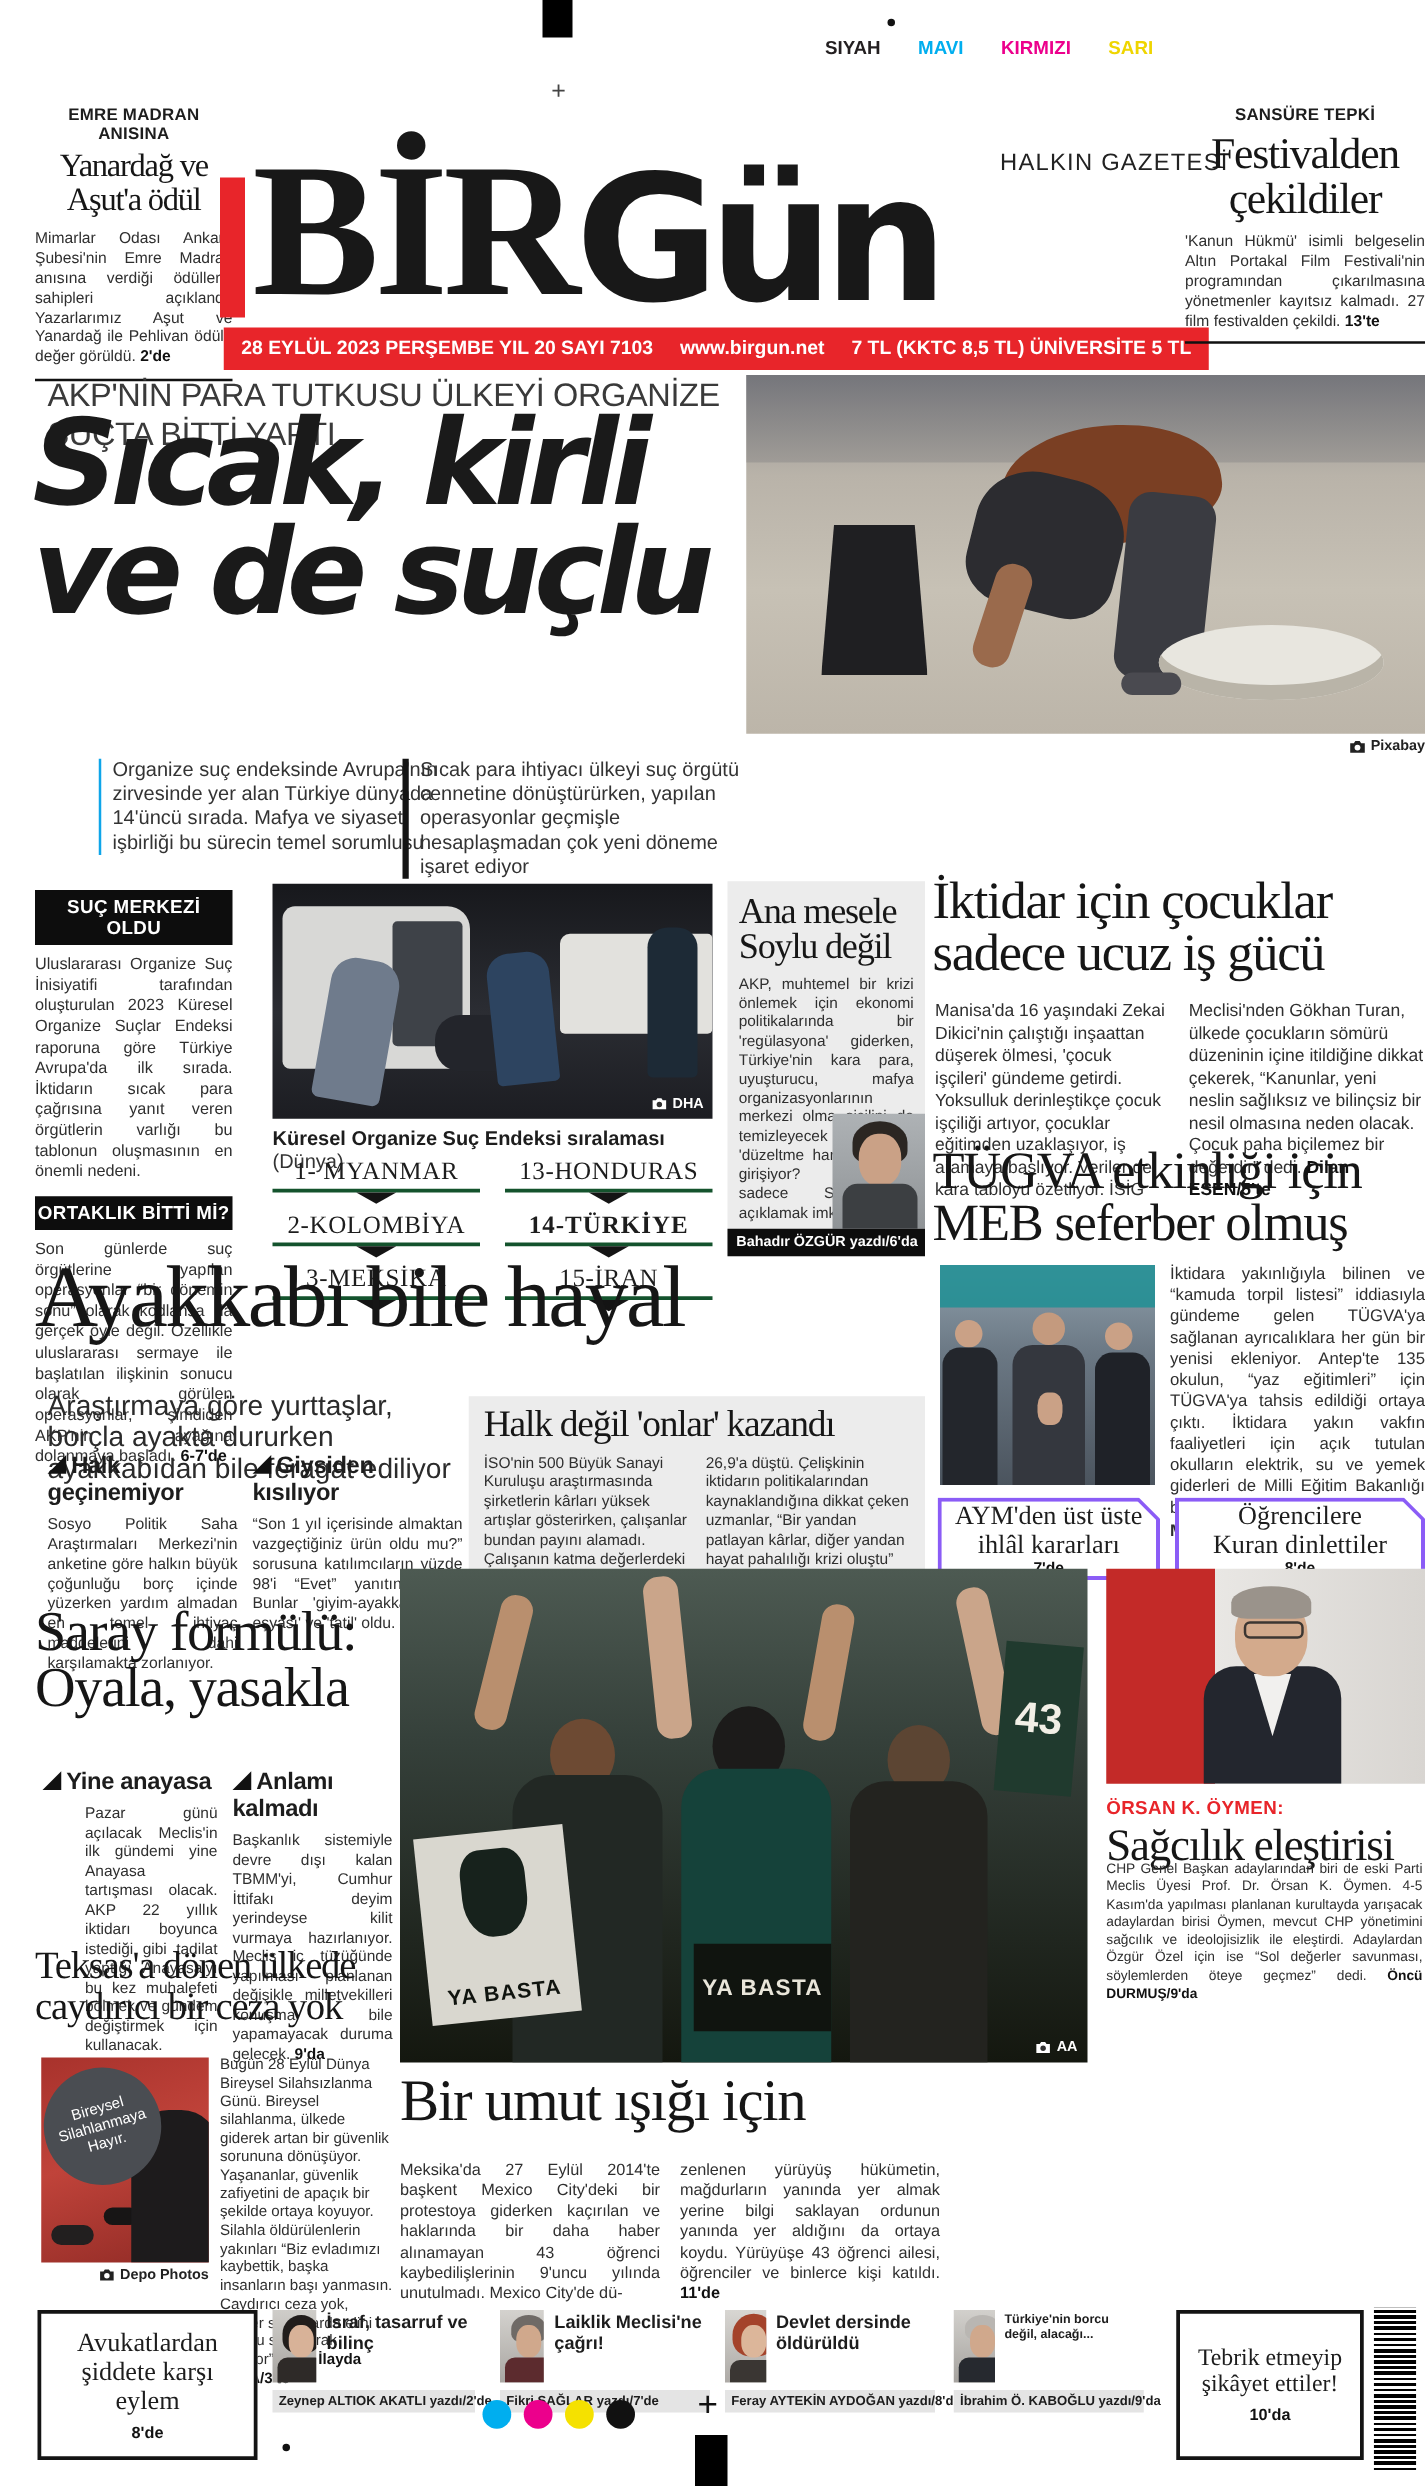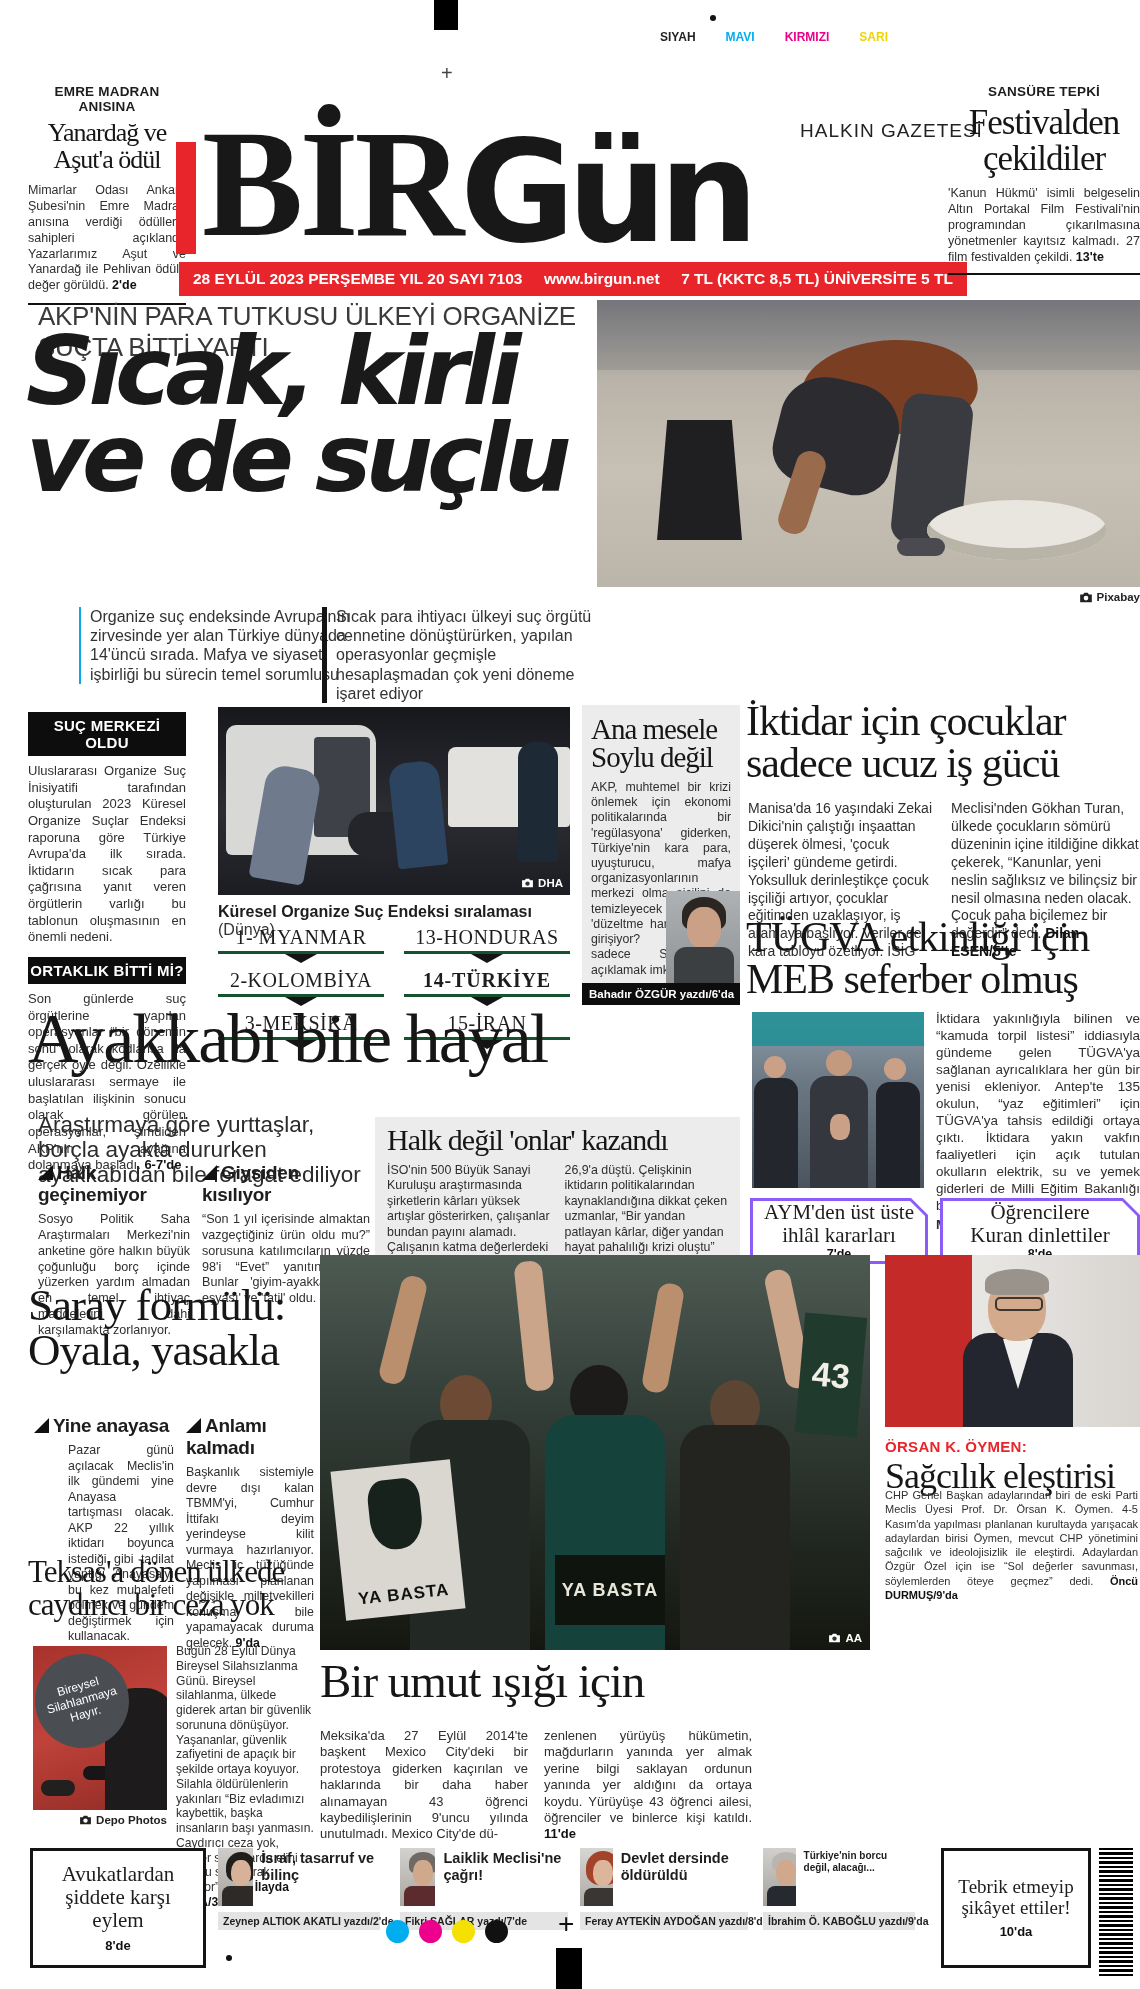--- a/index.html
+++ b/index.html
@@ -31,21 +31,21 @@
 </style>
 </head>
 <body>
 
 <div id="page">
 
   <div class="abs" style="left:434px;top:0;width:24px;height:30px;background:#000;"></div>
   <div class="abs" style="left:441px;top:62px;font-size:20px;color:#444;">+</div>
   <div class="abs" style="left:710px;top:15px;width:6px;height:6px;border-radius:50%;background:#111;"></div>
 
-  <div class="abs" style="left:660px;top:30px;display:flex;gap:30px;font-size:12px;font-weight:bold;">
+  <div class="abs" style="left:660px;top:30px;display:flex;gap:30px;font-size:15px;font-weight:bold;">
     <span style="color:#231f20;">SIYAH</span>
     <span style="color:#00aeef;">MAVI</span>
     <span style="color:#ec008c;">KIRMIZI</span>
     <span style="color:#efd500;">SARI</span>
   </div>
 
   <div class="abs" style="left:28px;top:84px;width:158px;border-bottom:2px solid #111;padding-bottom:9px;">
     <div class="kicker" style="font-size:13.5px;">EMRE MADRAN ANISINA</div>
     <div class="headline-serif" style="font-size:26px;line-height:1.02;text-align:center;margin:6px 0 10px 0;">Yanardağ ve Aşut'a ödül</div>
     <div class="bodytext just" style="font-size:12.5px;line-height:1.27;">

